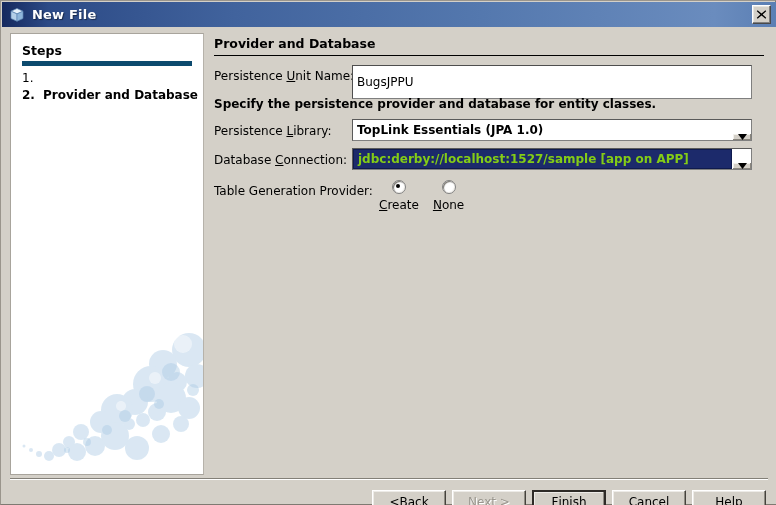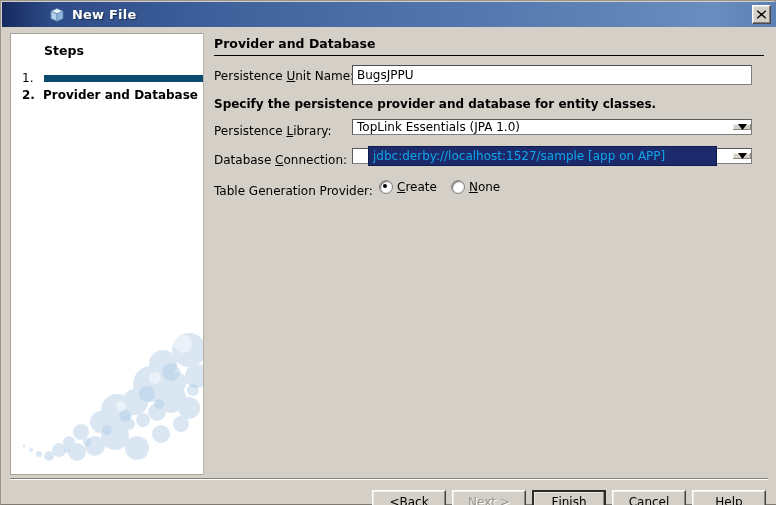--- a/index.html
+++ b/index.html
@@ -23,21 +23,20 @@
 
   
   #titlebar {
     position: absolute;
     left: 1px; top: 1px;
     width: 774px; height: 25px;
     background: linear-gradient(to right, #15295e 0%, #2c4a86 6%, #41639d 30%, #5478ae 62%, #6a8cbe 92%, #5b7fb4 100%);
     display: flex;
     align-items: center;
     box-sizing: border-box;
-    padding-left: 40px;
   }
   #titlebar .tb-left {
     display: flex; align-items: center; gap: 7px;
     padding-left: 7px;
     flex: 1 1 auto;
     min-width: 0;
   }
   .cube-icon { width: 16px; height: 16px; display: block; flex: 0 0 auto; }
   #title-text {
     color: #ffffff;
@@ -87,24 +86,23 @@
     width: 192px; height: 150px;
     display: block;
   }
   #steps-heading {
     position: absolute;
     left: 11px; top: 9px;
     width: 170px;
     font-size: 12.5px;
     font-weight: bold;
     color: #000000;
-    padding-bottom: 17px;
-    border-bottom: 7px solid #0c4a6e;
-    box-sizing: border-box;
-    margin-left: 22px;
+    padding-bottom: 3px;
+    border-bottom: 5px solid #0c4a6e;
+    box-sizing: border-box;
   }
   #steps-list {
     position: absolute;
     left: 11px; top: 36px;
     width: 175px;
   }
   .step-row {
     display: flex;
     font-size: 12px;
     color: #000000;
@@ -138,63 +136,64 @@
     color: #000000;
     white-space: nowrap;
     line-height: 16px;
   }
   .mn { text-decoration: underline; }
 
   
   #pu-name-input {
     position: absolute;
     left: 140px; top: 32px;
-    width: 400px; height: 20px;
+    width: 400px; height: 34px;
     background: #ffffff;
     border: 1px solid #7f7f7f;
     border-top-color: #4e4e4e;
     border-left-color: #4e4e4e;
     box-sizing: border-box;
     font-family: "DejaVu Sans", "Liberation Sans", sans-serif;
     font-size: 12px;
     color: #000000;
     padding: 0 0 0 4px;
     line-height: 19px;
     outline: none;
   }
 
   
   .combo {
     position: absolute;
-    height: 16px;
+    height: 22px;
     border: 1px solid #7f7f7f;
     border-top-color: #5a5a5a;
     border-left-color: #5a5a5a;
     box-sizing: border-box;
     display: flex;
-    align-items: center;
+    align-items: flex-end;
     background: #ffffff;
+    font-weight: bold;
   }
   .combo .combo-value {
     flex: 1 1 auto;
     font-size: 12px;
     line-height: 20px;
     padding-left: 4px;
     color: #000000;
     white-space: nowrap;
     overflow: hidden;
     box-sizing: border-box;
   }
   .combo.selected { background: #ffffff; }
   .combo.selected .combo-value {
     background: #1c2a6b;
-    color: #0ea5e9;
+    color: #84cc16;
     border: 1px solid #0f1a4d;
     line-height: 18px;
-    margin: 15px;
+    margin: 0;
   }
   .combo .combo-arrow {
     flex: 0 0 auto;
     width: 19px;
     background: #d4d0c8;
     border-left: 1px solid #ffffff;
     box-shadow: inset -1px -1px 0 #8a867e, inset 1px 1px 0 #f2f0ec;
     display: flex; align-items: center; justify-content: center;
     cursor: default;
     box-sizing: border-box;
@@ -214,20 +213,21 @@
   }
   .radio-item {
     display: flex;
     align-items: center;
     gap: 4px;
     margin-right: 14px;
     font-size: 12px;
     color: #000000;
     white-space: nowrap;
     cursor: default;
+    flex-direction: column;
   }
   .radio-dot {
     width: 12px; height: 12px;
     border-radius: 50%;
     background: #ffffff;
     border: 1px solid #808080;
     box-shadow: inset 1px 1px 1px #76736c, inset -1px -1px 0 #f4f2ee;
     position: relative;
     flex: 0 0 auto;
   }

